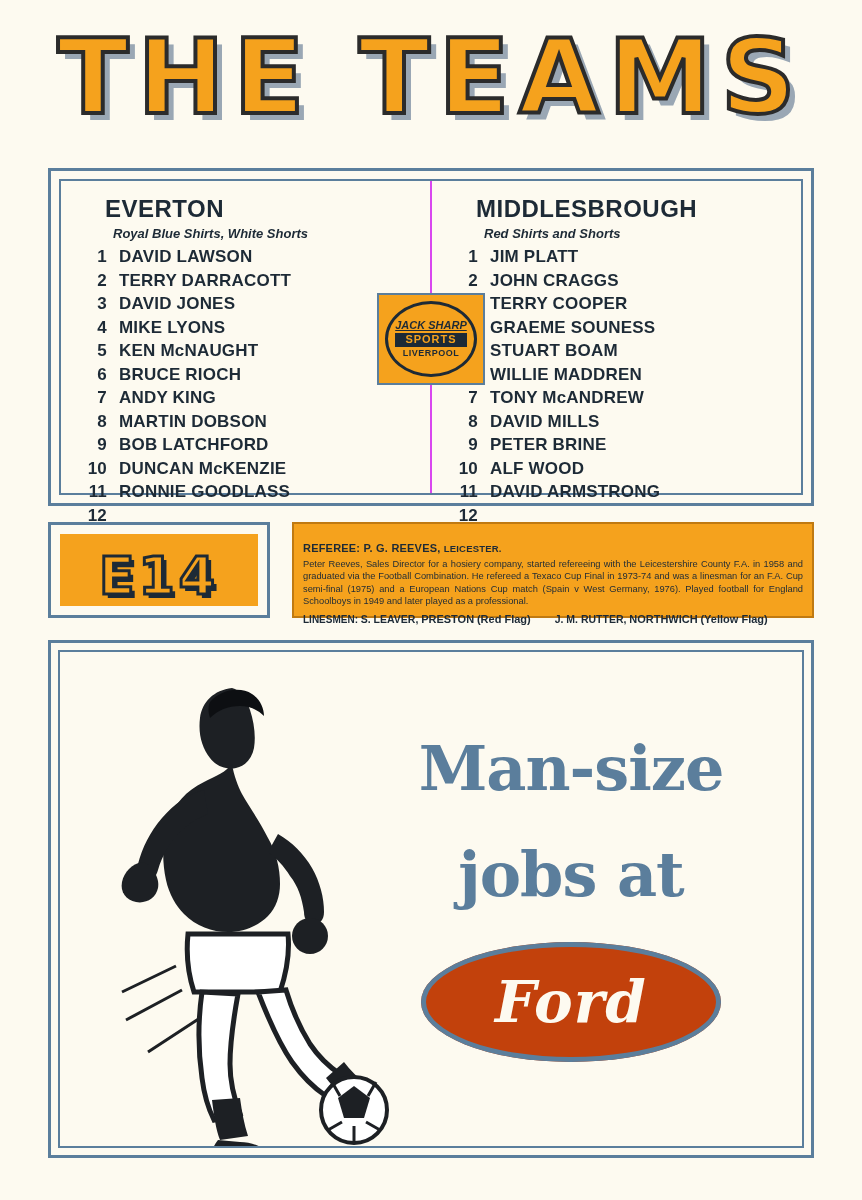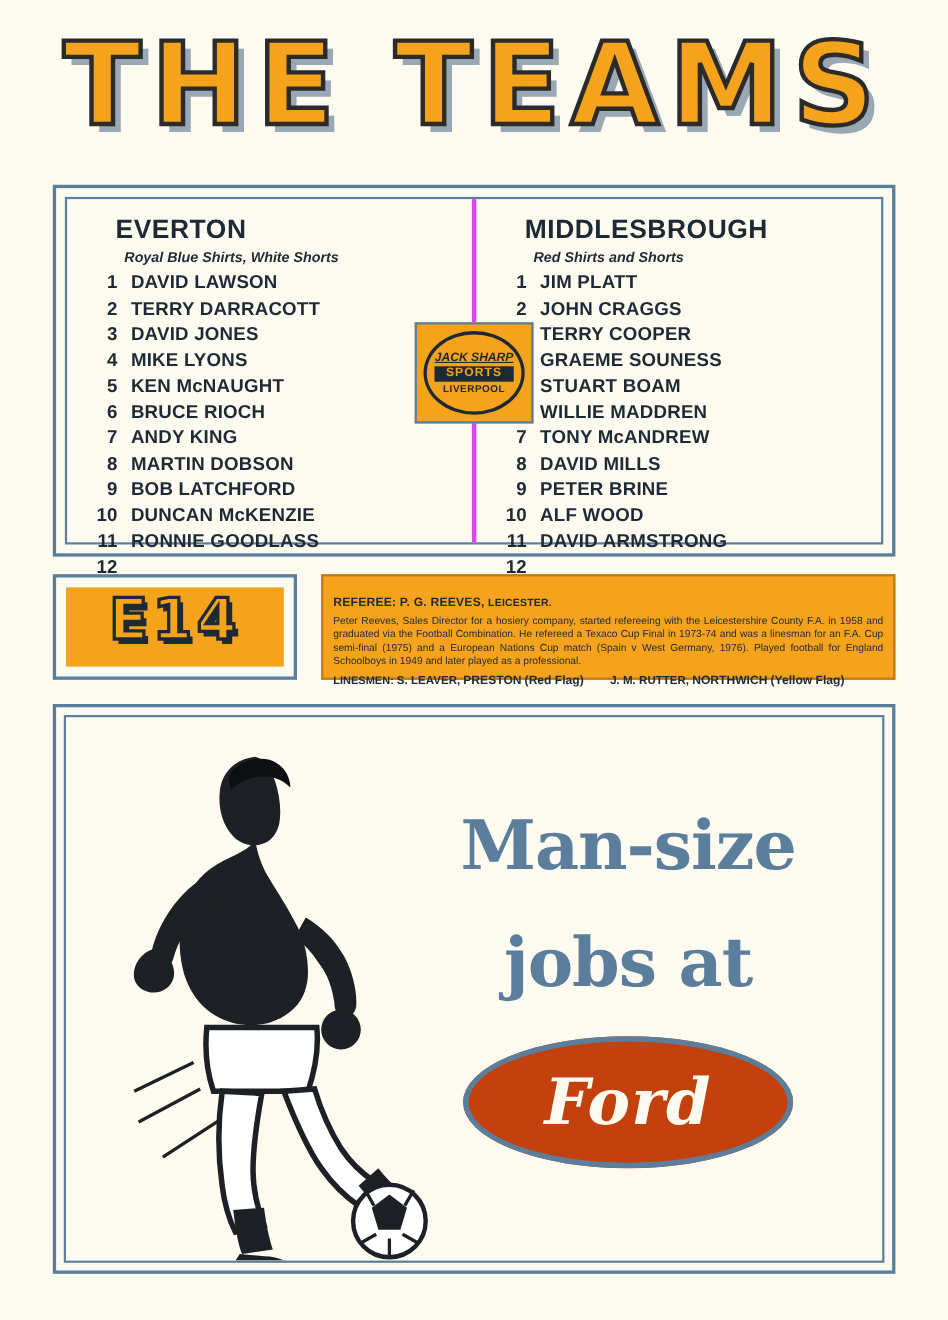--- a/index.html
+++ b/index.html
@@ -57,21 +57,21 @@
     right: 8px;
     bottom: 8px;
     border: 2px solid #5b7e9c;
     display: flex;
   }
   .team-col {
     flex: 1;
     position: relative;
     padding: 14px 0 0 0;
   }
-  .team-col.left { border-right: 4px solid #d946ef; }
+  .team-col.left { border-right: 2px solid #d946ef; }
   .team-name {
     font-size: 24px;
     font-weight: bold;
     color: #1d2a36;
     letter-spacing: 0.5px;
     margin-left: 44px;
   }
   .team-kit {
     font-size: 13px;
     font-weight: bold;
@@ -141,21 +141,21 @@
     box-sizing: border-box;
     display: flex;
     align-items: center;
     justify-content: center;
   }
   .e14-inner {
     width: 198px;
     height: 72px;
     background: #f5a21d;
     display: flex;
-    align-items: flex-start;
+    align-items: flex-end;
     justify-content: center;
   }
   .e14-text {
     font-family: "DejaVu Sans", sans-serif;
     font-weight: bold;
     font-size: 52px;
     color: #f5a21d;
     -webkit-text-stroke: 3px #1d2a36;
     text-shadow: 4px 4px 0 #1d2a36;
     letter-spacing: 4px;

